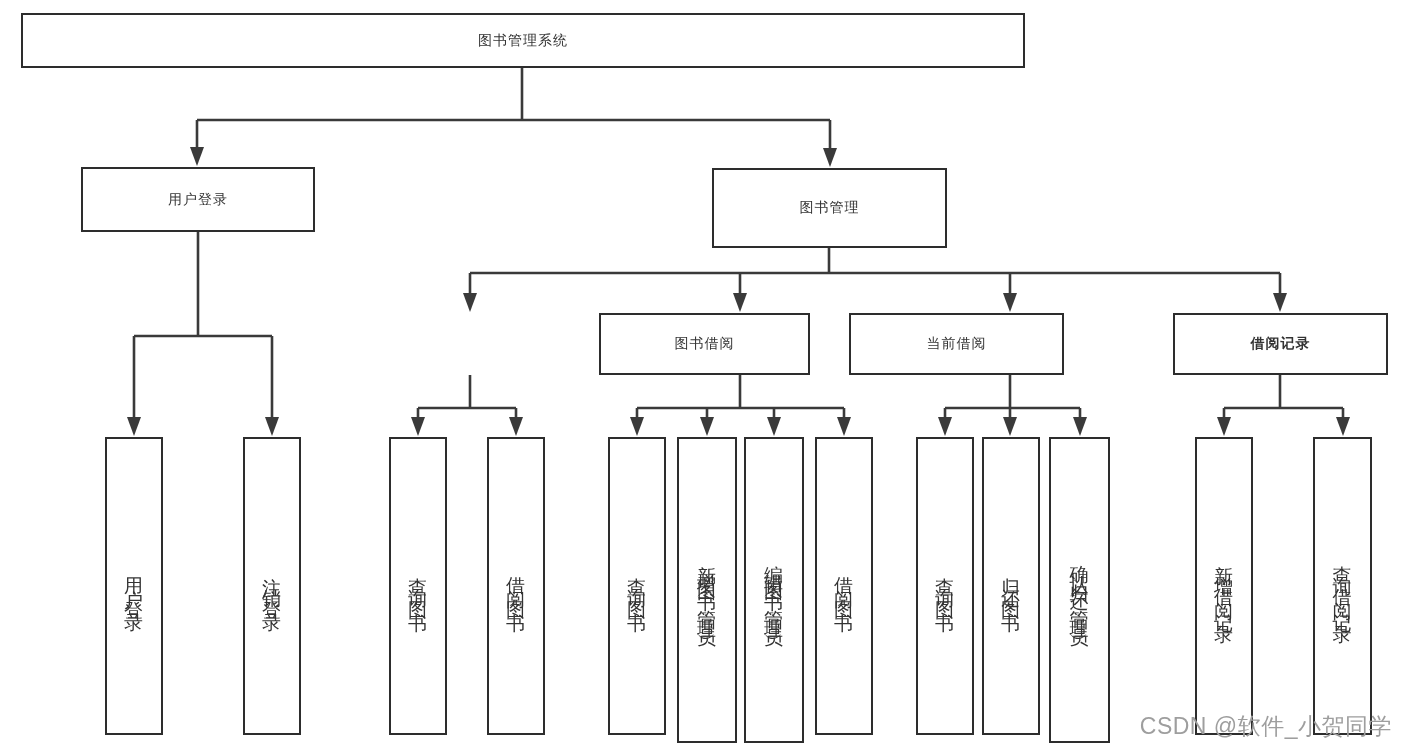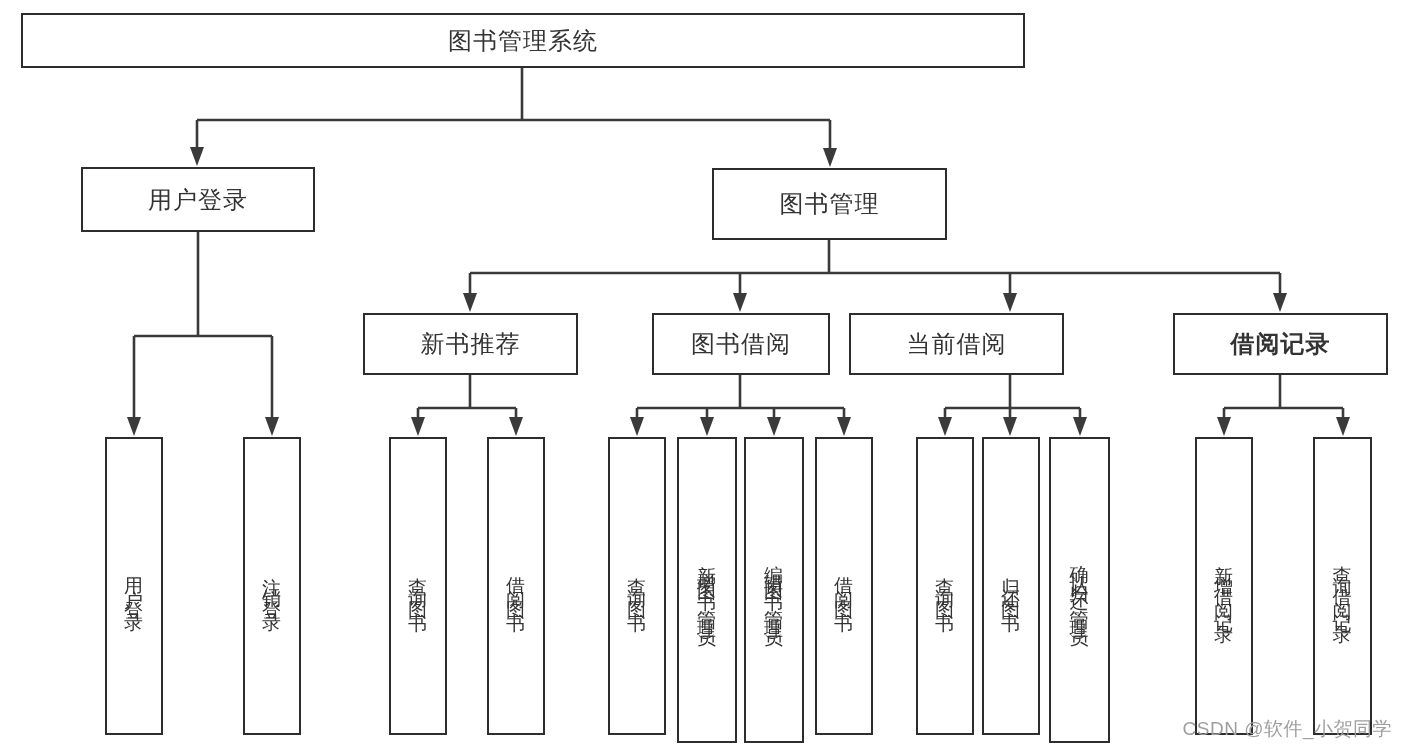--- a/index.html
+++ b/index.html
@@ -20,21 +20,21 @@
     pointer-events: none;
   }
   .box {
     position: absolute;
     box-sizing: border-box;
     background: #ffffff;
     border: 2.5px solid #2d2d2d;
     display: flex;
     align-items: center;
     justify-content: center;
-    font-size: 24px;
+    font-size: 14px;
     color: #333333;
     letter-spacing: 1px;
     z-index: 2;
   }
   .vbox {
     position: absolute;
     box-sizing: border-box;
     background: #ffffff;
     border: 2.5px solid #2d2d2d;
     display: flex;
@@ -48,21 +48,21 @@
     font-size: 19px;
     color: #333333;
     letter-spacing: 12px;
     white-space: nowrap;
   }
   .vbox.long .vtext { letter-spacing: 9px; }
   .watermark {
     position: absolute;
     right: 13px;
     bottom: 5px;
-    font-size: 19px;
+    font-size: 23px;
     color: #9e9e9e;
     letter-spacing: 0.5px;
     z-index: 3;
     white-space: nowrap;
   }
 </style>
 </head>
 <body>
 
 <div class="canvas">
@@ -133,28 +133,25 @@
     </g>
   </svg>
 
   <div class="box" style="left:21px; top:13px; width:1004px; height:55px;">
     <span>图书管理系统</span>
   </div>
 
   <div class="box" style="left:81px; top:167px; width:234px; height:65px;">
     <span>用户登录</span>
   </div>
-  <div class="box" style="left:712px; top:168px; width:235px; height:72px;">
+  <div class="box" style="left:712px; top:168px; width:235px; height:80px;">
     <span>图书管理</span>
   </div>
 
-  <div class="box" style="left:363px; top:313px; width:215px; height:62px;">
-    <span>新书推荐</span>
-  </div>
-  <div class="box" style="left:652px; top:313px; width:178px; height:62px;">
+  <div class="box" style="left:599px; top:313px; width:211px; height:62px;">
     <span>图书借阅</span>
   </div>
   <div class="box" style="left:849px; top:313px; width:215px; height:62px;">
     <span>当前借阅</span>
   </div>
   <div class="box" style="left:1173px; top:313px; width:215px; height:62px;font-weight:bold;">
     <span>借阅记录</span>
   </div>
 
   <div class="vbox" style="left:105px; top:437px; width:58px; height:298px;">

